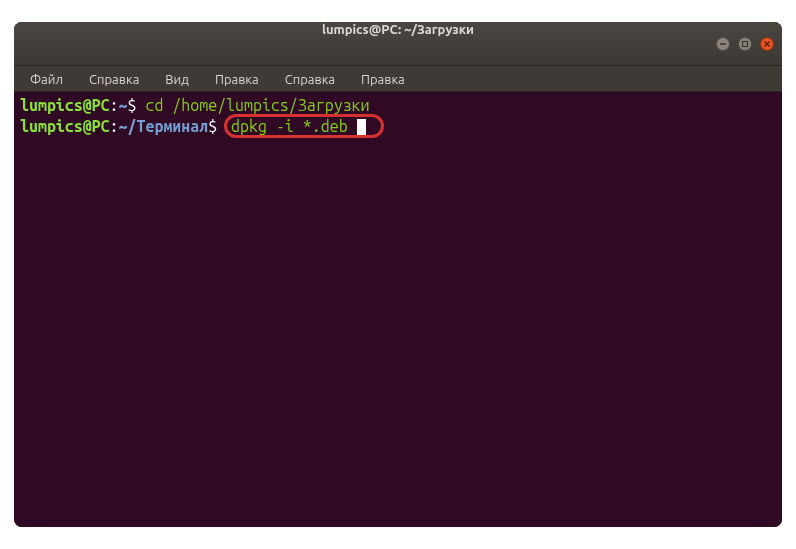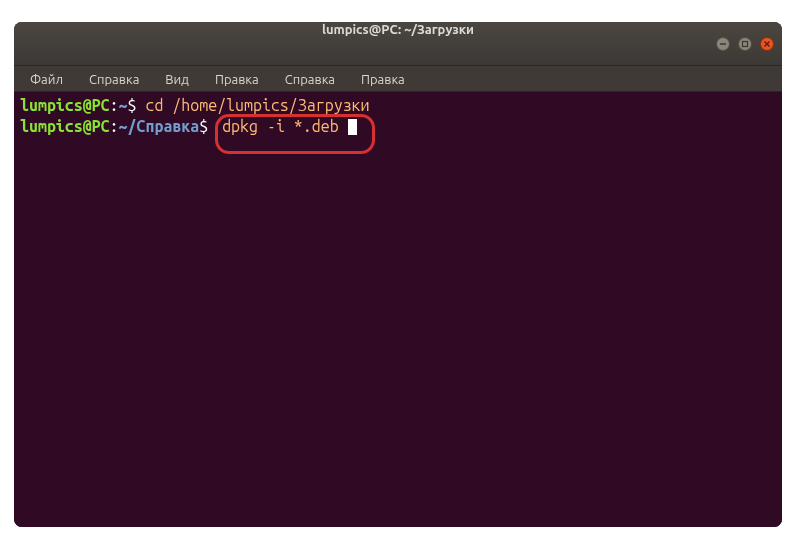--- a/index.html
+++ b/index.html
@@ -82,26 +82,26 @@
       line-height: 18px;
       font-family: "Ubuntu Mono", "DejaVu Sans Mono", monospace;
       color: #ffffff;
       overflow: hidden;
     }
     .line { white-space: pre; }
     .prompt-user { color: #8ae234; font-weight: bold; margin-top: 22px; }
     .prompt-colon { color: #ffffff; }
     .prompt-path { color: #729fcf; font-weight: bold; }
     .prompt-dollar { color: #ffffff; }
-    .cmd { color: #fdba74; }
+    .cmd { color: #84cc16; }
     .highlight-box {
       display: inline-block;
       border: 3px solid #d53131;
       border-radius: 14px;
-      padding: 0px 6px 16px 4px;
+      padding: 0px 6px 0px 4px;
       margin-left: -2px;
     }
     .cursor {
       display: inline-block;
       width: 9px;
       height: 16px;
       background: #ffffff;
       vertical-align: text-bottom;
     }
   </style>
@@ -135,15 +135,15 @@
     <span class="menuitem">Файл</span>
     <span class="menuitem">Справка</span>
     <span class="menuitem">Вид</span>
     <span class="menuitem">Правка</span>
     <span class="menuitem">Справка</span>
     <span class="menuitem">Правка</span>
   </div>
 
   <div class="terminal">
     <div class="line"><span class="prompt-user">lumpics@PC</span><span class="prompt-colon">:</span><span class="prompt-path">~</span><span class="prompt-dollar">$ </span><span class="cmd">cd /home/lumpics/Загрузки</span></div>
-    <div class="line"><span class="prompt-user">lumpics@PC</span><span class="prompt-colon">:</span><span class="prompt-path">~/Справка</span><span class="prompt-dollar">$ </span><span class="highlight-box"><span class="cmd">dpkg -i *.deb</span> <span class="cursor"></span> </span></div>
+    <div class="line"><span class="prompt-user">lumpics@PC</span><span class="prompt-colon">:</span><span class="prompt-path">~/Терминал</span><span class="prompt-dollar">$ </span><span class="highlight-box"><span class="cmd">dpkg -i *.deb</span> <span class="cursor"></span> </span></div>
   </div>
 </div>
 
 </body></html>

